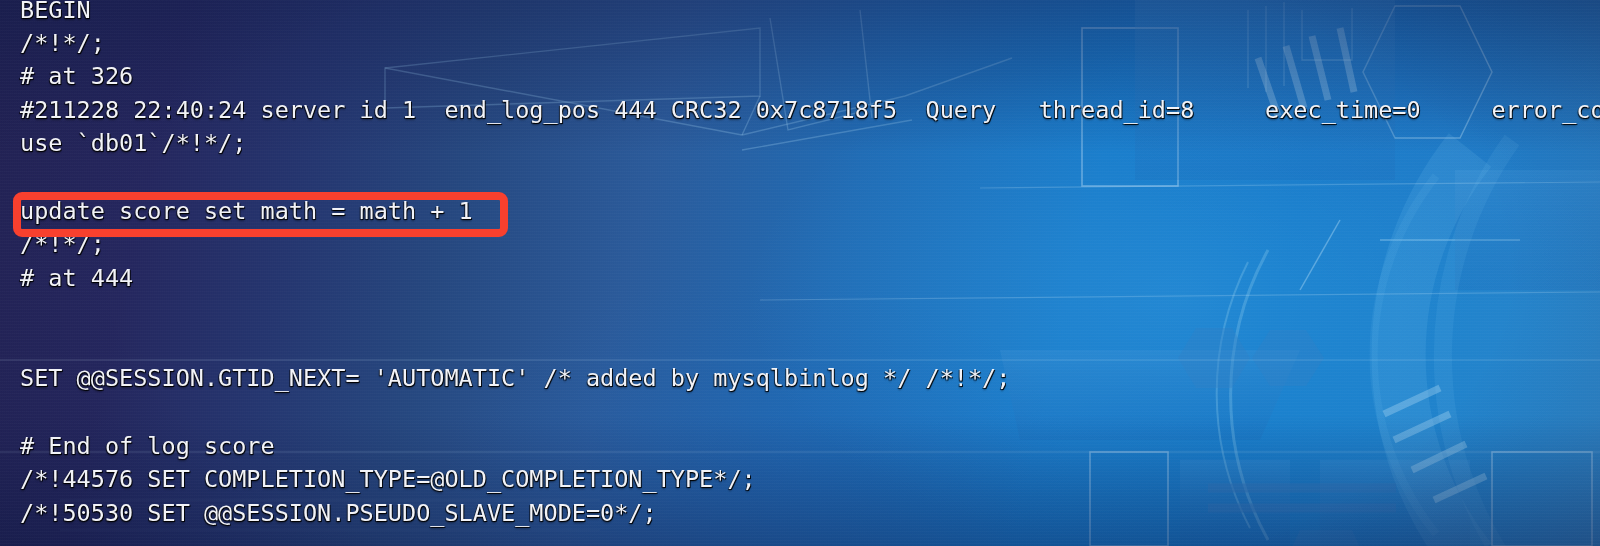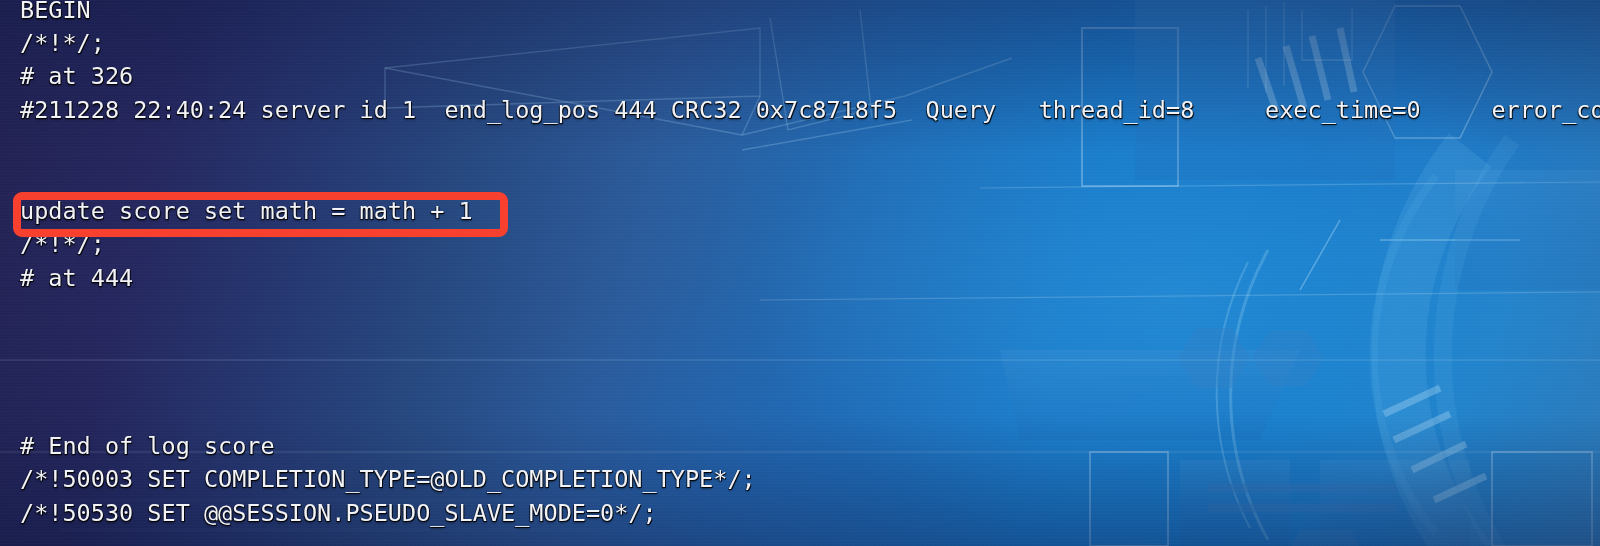--- a/index.html
+++ b/index.html
@@ -207,23 +207,25 @@
   <div class="bg-layer bg-wash-b"></div>
   <div class="bg-layer vignette"></div>
   <div class="bg-layer scanlines"></div>
   <div class="bg-layer noise"></div>
 
   <div id="code">
     <div class="code-line" style="top:-3px">BEGIN</div>
     <div class="code-line" style="top:30px">/*!*/;</div>
     <div class="code-line" style="top:63px"># at 326</div>
     <div class="code-line" style="top:97px">#211228 22:40:24 server id 1  end_log_pos 444 CRC32 0x7c8718f5  Query   thread_id=8     exec_time=0     error_cod</div>
+    <div class="code-line" style="top:130px">use `db01`/*!*/;</div>
     <div class="code-line" style="top:198px">update score set math = math + 1</div>
     <div class="code-line" style="top:231px">/*!*/;</div>
     <div class="code-line" style="top:265px"># at 444</div>
+    <div class="code-line" style="top:365px">SET @@SESSION.GTID_NEXT= 'AUTOMATIC' /* added by mysqlbinlog */ /*!*/;</div>
     <div class="code-line" style="top:433px"># End of log score</div>
-    <div class="code-line" style="top:466px">/*!50003 SET COMPLETION_TYPE=@OLD_COMPLETION_TYPE*/;</div>
+    <div class="code-line" style="top:466px">/*!44576 SET COMPLETION_TYPE=@OLD_COMPLETION_TYPE*/;</div>
     <div class="code-line" style="top:500px">/*!50530 SET @@SESSION.PSEUDO_SLAVE_MODE=0*/;</div>
   </div>
 
   <div id="highlight-box" style="left: 13px; top: 192px; width: 495px; height: 45px; border-color: rgb(248, 64, 46); border-width: 8px;"></div>
 
 </div>
 
 </body></html>

